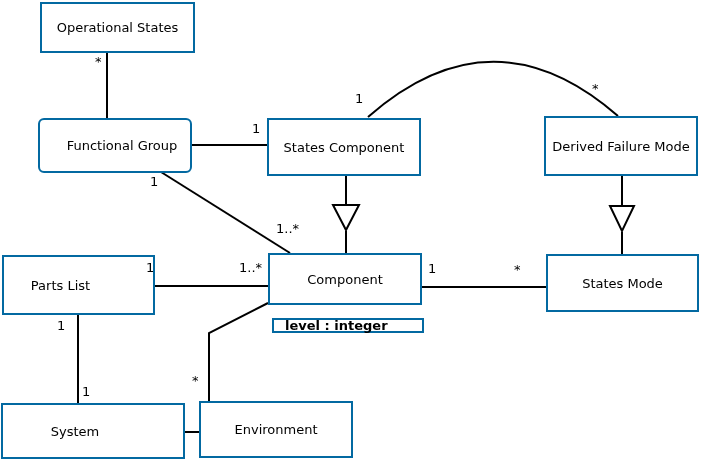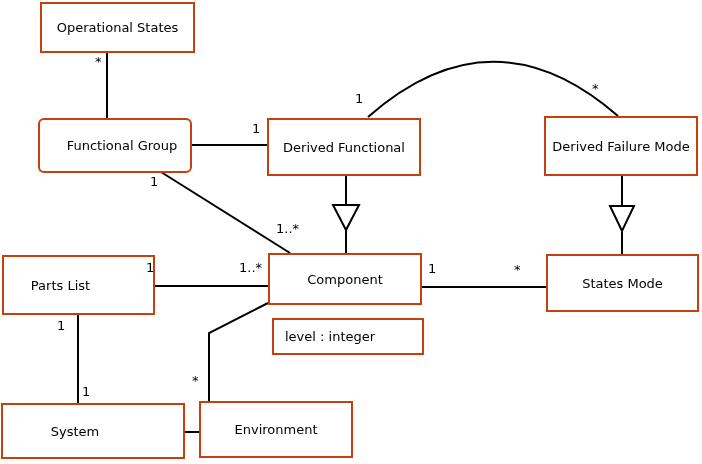--- a/index.html
+++ b/index.html
@@ -1,19 +1,19 @@
 <!DOCTYPE html>
 <html><head>
 <meta charset="utf-8">
 <style>
   html,body{margin:0;padding:0;background:#ffffff;}
   #diagram{position:relative;width:702px;height:464px;background:#ffffff;overflow:hidden;
            font-family:"DejaVu Sans", sans-serif;}
   #wires{position:absolute;left:0;top:0;width:702px;height:464px;}
-  .uml-box{position:absolute;box-sizing:border-box;border:2px solid #c2410c;background:#fff;
+  .uml-box{position:absolute;box-sizing:border-box;border:2px solid #0369a1;background:#fff;
            display:flex;align-items:center;justify-content:center;
            font-size:13px;color:#000;white-space:nowrap;}
   .shift-l{padding-right:36px;}
   .shift-r{padding-left:14px;}
   .shift-r-sm{padding-left:0;}
   .attr-box{justify-content:flex-start;padding-left:11px;}
   .mult{position:absolute;font-size:13px;line-height:14px;color:#000;white-space:nowrap;}
 </style>
 </head>
 <body>
@@ -38,36 +38,36 @@
 
   <div class="uml-box" style="left:40px;top:2px;width:155px;height:51px;">
     <span>Operational States</span>
   </div>
 
   <div class="uml-box shift-r" style="left:38px;top:118px;width:154px;height:55px;border-radius:6px;">
     <span>Functional Group</span>
   </div>
 
   <div class="uml-box" style="left:267px;top:118px;width:154px;height:58px;">
-    <span>Derived Functional</span>
+    <span>States Component</span>
   </div>
 
   <div class="uml-box" style="left:544px;top:116px;width:154px;height:60px;justify-content:center;">
     <span>Derived Failure Mode</span>
   </div>
 
   <div class="uml-box shift-l" style="left:2px;top:255px;width:153px;height:60px;">
     <span>Parts List</span>
   </div>
 
   <div>
     <div class="uml-box" style="left:268px;top:253px;width:154px;height:52px;">
       <span>Component</span>
     </div>
-    <div class="uml-box attr-box" style="left:272px;top:318px;width:152px;height:37px;">
+    <div class="uml-box attr-box" style="left:272px;top:318px;width:152px;height:15px;font-weight:bold;">
       <span>level : integer</span>
     </div>
   </div>
 
   <div class="uml-box" style="left:546px;top:254px;width:153px;height:58px;">
     <span>States Mode</span>
   </div>
 
   <div class="uml-box shift-l" style="left:1px;top:403px;width:184px;height:56px;">
     <span>System</span>

